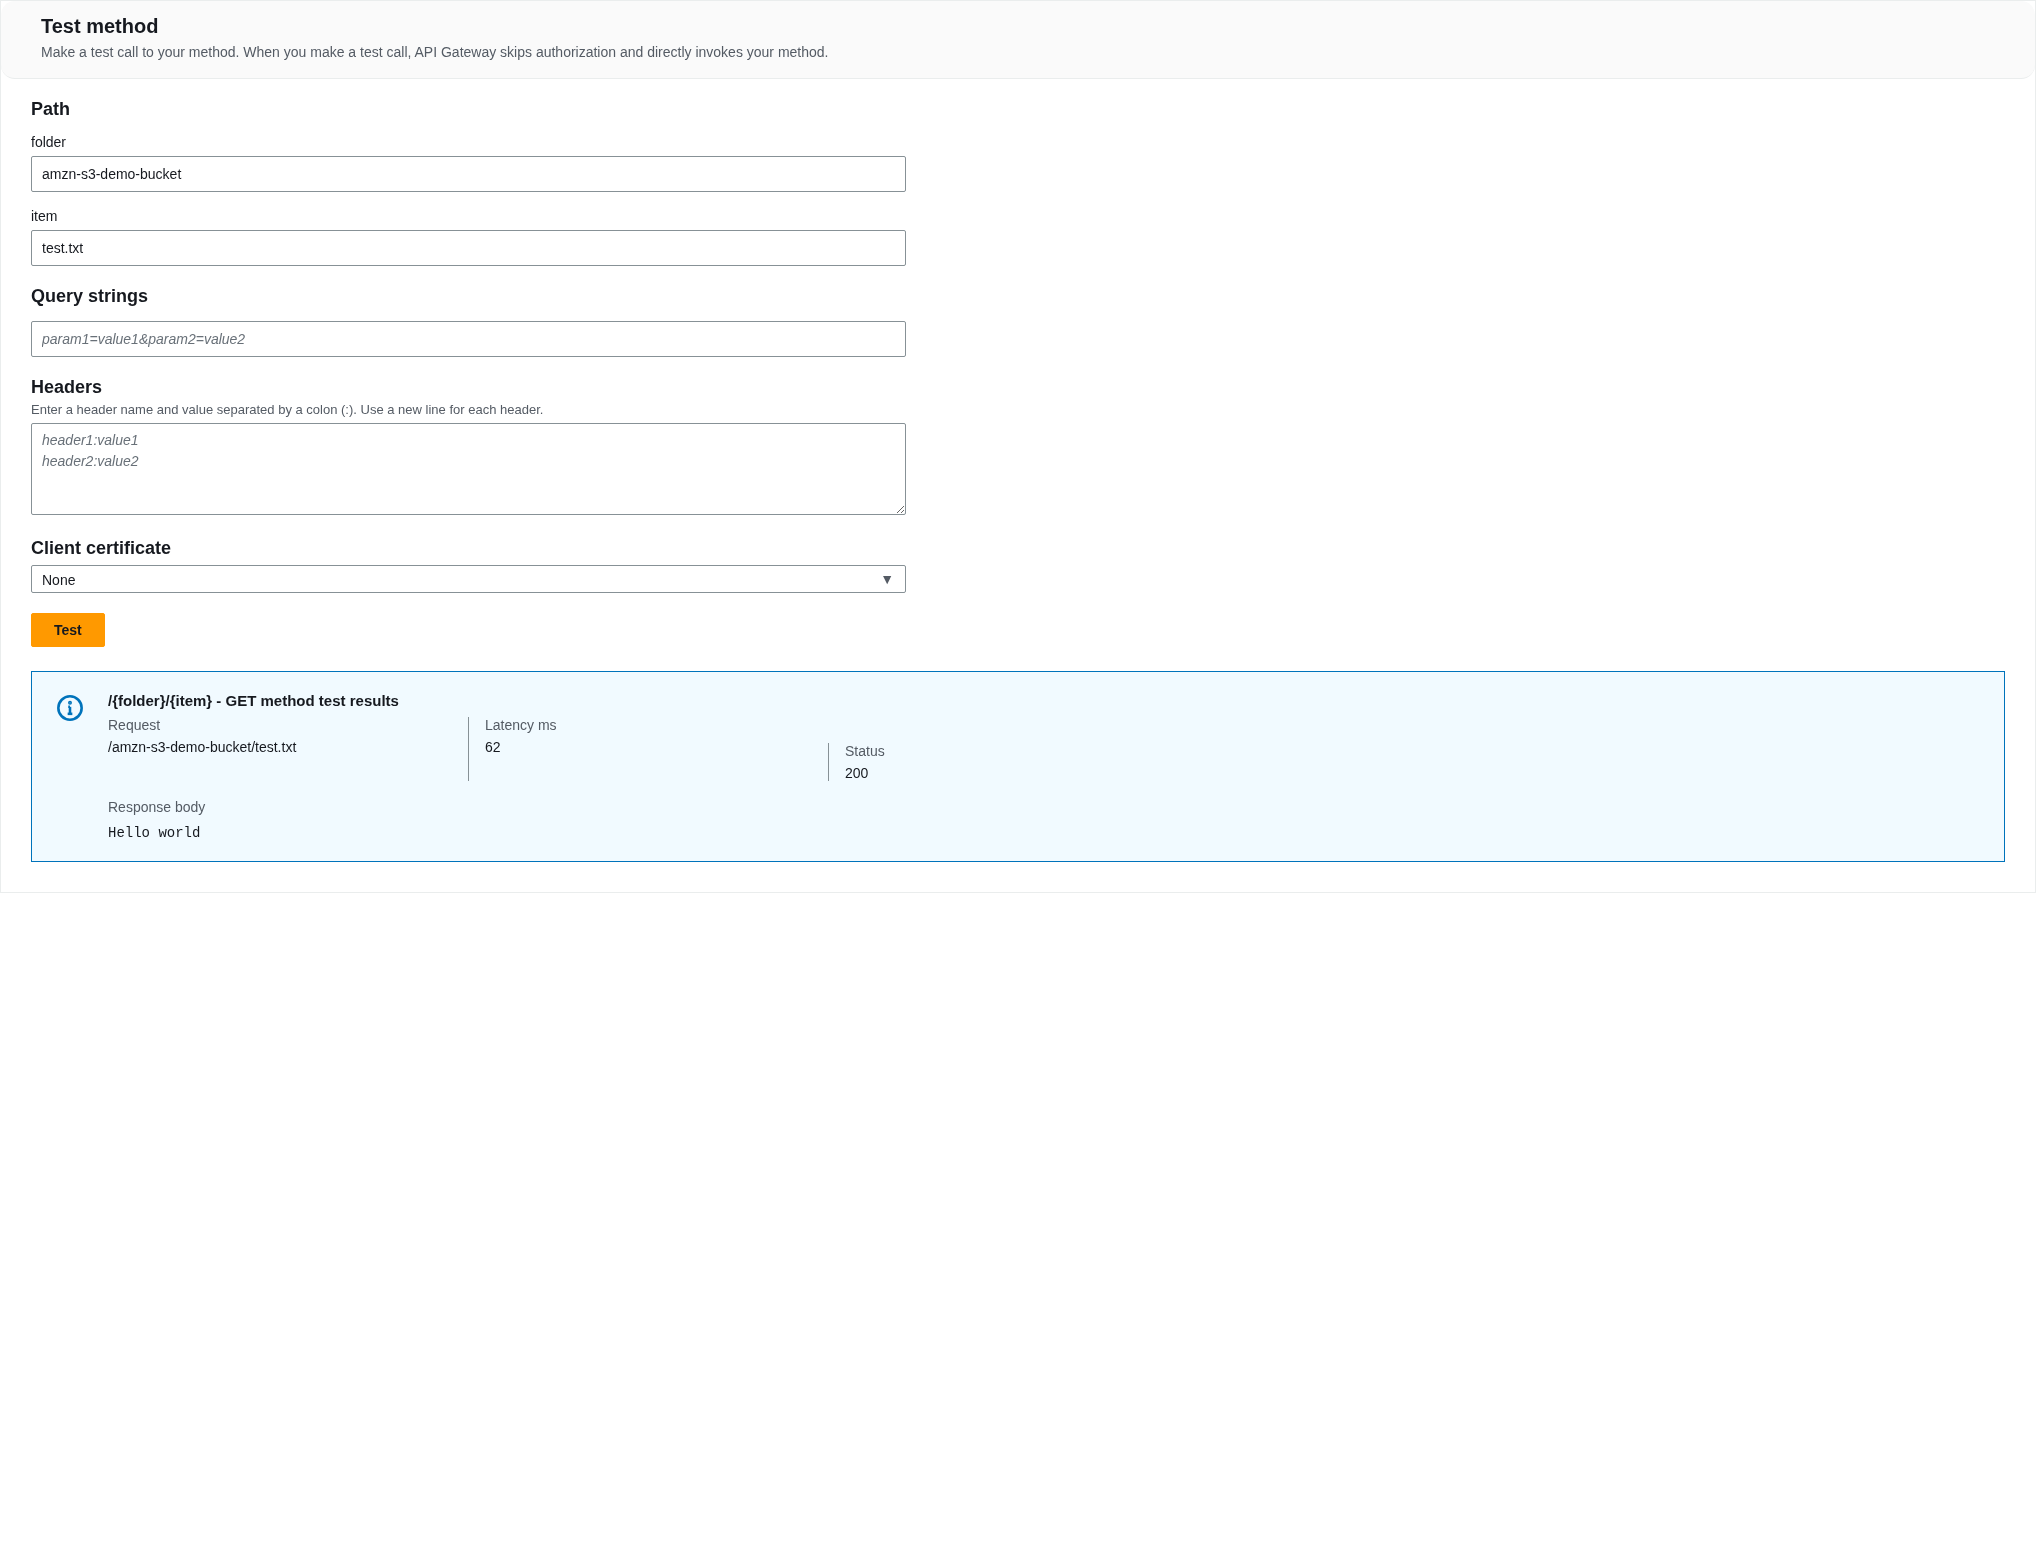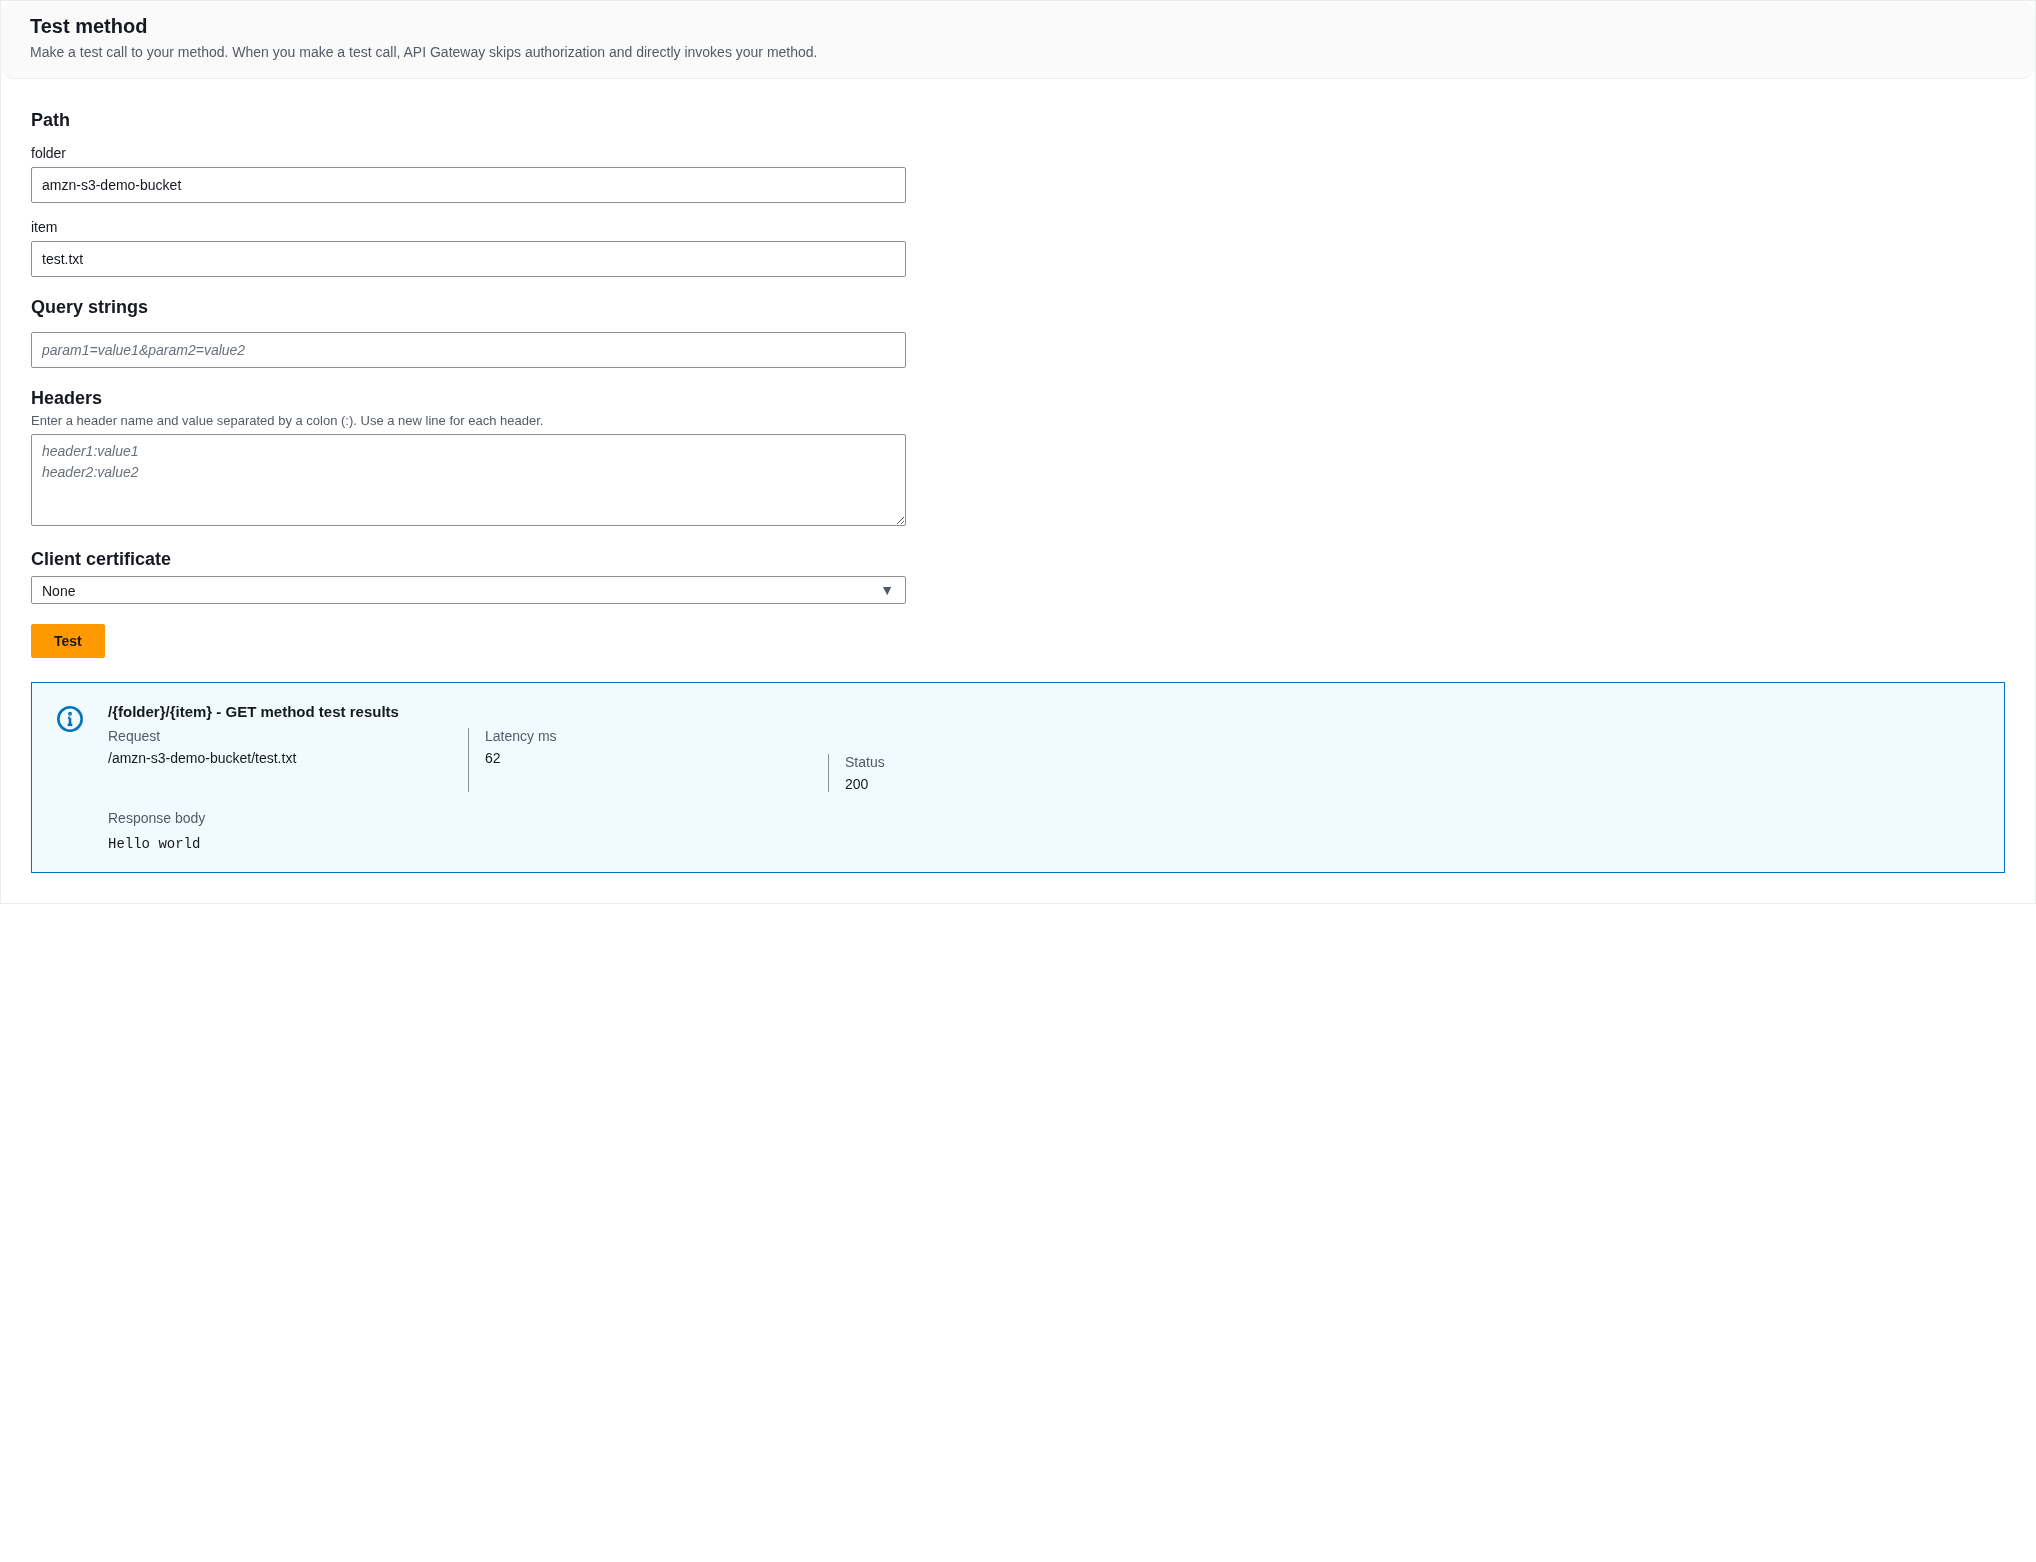--- a/index.html
+++ b/index.html
@@ -9,42 +9,42 @@
     background: #ffffff;
     color: #16191f;
     font-size: 14px;
   }
   .outer {
     border: 1px solid #eaeded;
     background: #fff;
   }
   .header-block {
     background: #fafafa;
-    padding: 14px 30px 18px 29px;
+    padding: 14px 30px 18px 40px;
     border-bottom: 1px solid #eaeded;
     border-radius: 14px;
   }
   .header-block h1 {
     font-size: 20px;
     font-weight: 700;
     margin: 0 0 6px 0;
     color: #16191f;
   }
   .header-block .desc {
     font-size: 14px;
     color: #545b64;
   }
   .body-block {
     padding: 20px 30px 30px 30px;
   }
   .section-title {
     font-size: 18px;
     font-weight: 700;
     color: #16191f;
-    margin: 11px 0 14px 0;
+    margin: 0 0 14px 0;
   }
   .field-label {
     font-size: 14px;
     color: #16191f;
     margin-bottom: 6px;
     display: block;
   }
   .sub-desc {
     font-size: 13px;
     color: #545b64;

